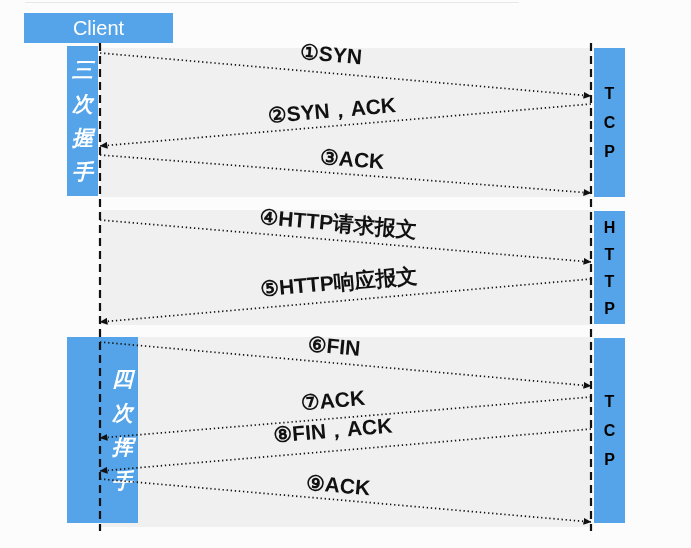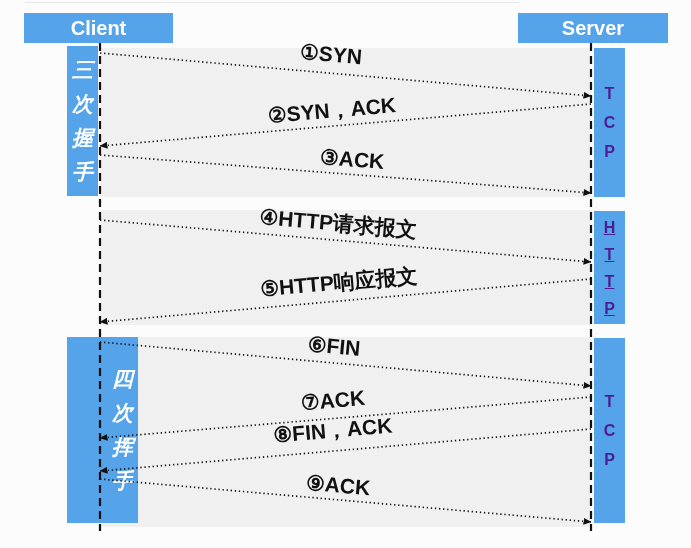--- a/index.html
+++ b/index.html
@@ -20,46 +20,46 @@
   .phase-panel{
     position:absolute;left:100px;width:491px;
     background:#f0f0f0;
   }
   .panel-1{top:48px;height:149px;}
   .panel-2{top:210px;height:115px;}
   .panel-3{top:337px;height:190px;}
   .actor-box{
     position:absolute;top:13px;height:30px;
     background:#55a3e8;color:#ffffff;
-    font-weight:bold;font-size:20px;
+    font-weight:normal;font-size:20px;
     display:flex;align-items:center;justify-content:center;
   }
   .client-box{left:24px;width:149px;}
   .server-box{left:518px;width:150px;}
   .side-box{
     position:absolute;left:67px;width:31px;
     background:#55a3e8;color:#ffffff;
     display:flex;align-items:center;justify-content:center;
     text-align:center;
   }
   .side-box-1{top:46px;height:150px;}
   .side-box-2{top:337px;height:186px;padding-left:40px;}
   .side-box .vtext{
     width:1em;font-size:21px;font-weight:bold;line-height:34px;
     word-break:break-all;
     font-style:italic;
   }
   .proto-box{
     position:absolute;left:594px;width:31px;
-    background:#55a3e8;color:#4c1d95;
+    background:#55a3e8;color:#000000;
     display:flex;align-items:center;justify-content:center;
     text-align:center;
   }
   .proto-box-1{top:48px;height:149px;}
-  .proto-box-2{top:211px;height:113px;text-decoration:underline;}
+  .proto-box-2{top:211px;height:113px;}
   .proto-box-3{top:338px;height:185px;}
   .proto-box .vtext{
     width:1em;font-size:16px;font-weight:bold;line-height:29px;
     word-break:break-all;
   }
   .proto-box-2 .vtext{line-height:27px;}
   svg.overlay{
     position:absolute;left:0;top:0;width:691px;height:548px;
     pointer-events:none;
   }
@@ -74,23 +74,20 @@
 <div class="canvas">
 
   <div class="top-line"></div>
 
   <div class="phase-panel panel-1"></div>
   <div class="phase-panel panel-2"></div>
   <div class="phase-panel panel-3"></div>
 
   <div class="actor-box client-box">
     <span>Client</span>
-  </div>
-  <div class="actor-box server-box">
-    <span>Server</span>
   </div>
 
   <div class="side-box side-box-1">
     <div class="vtext">三次握手</div>
   </div>
   <div class="side-box side-box-2">
     <div class="vtext">四次挥手</div>
   </div>
 
   <div class="proto-box proto-box-1">

